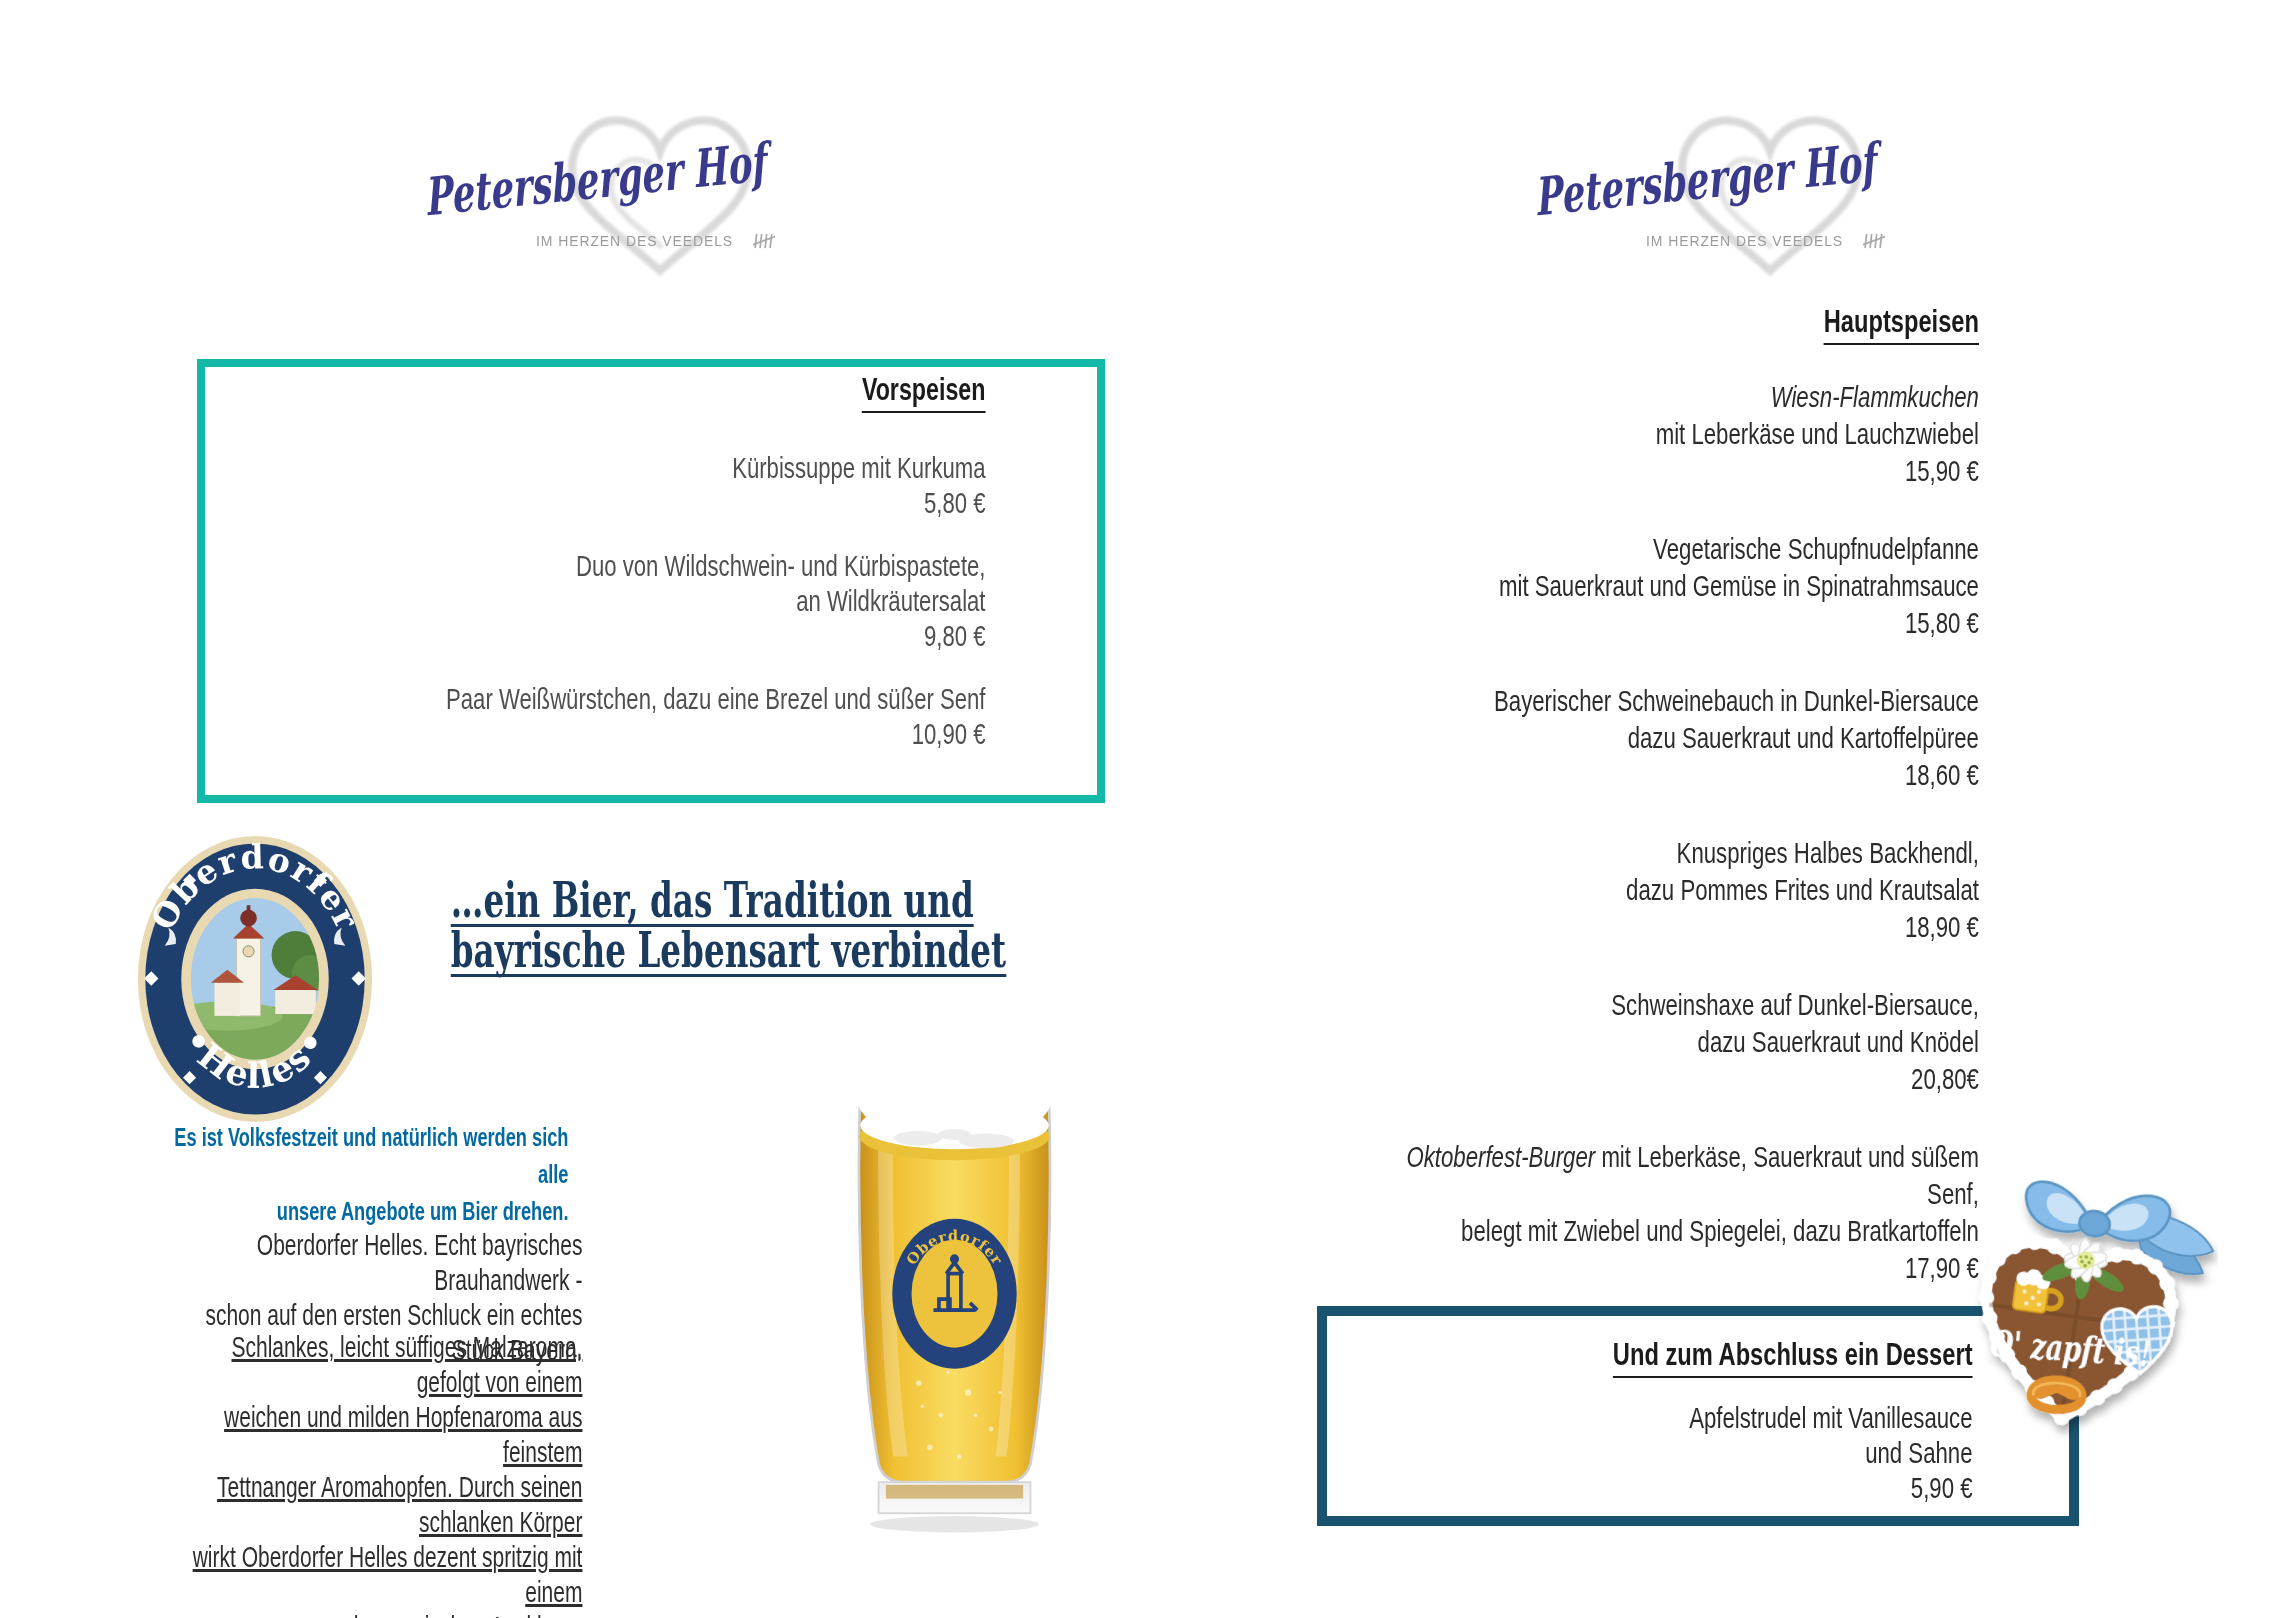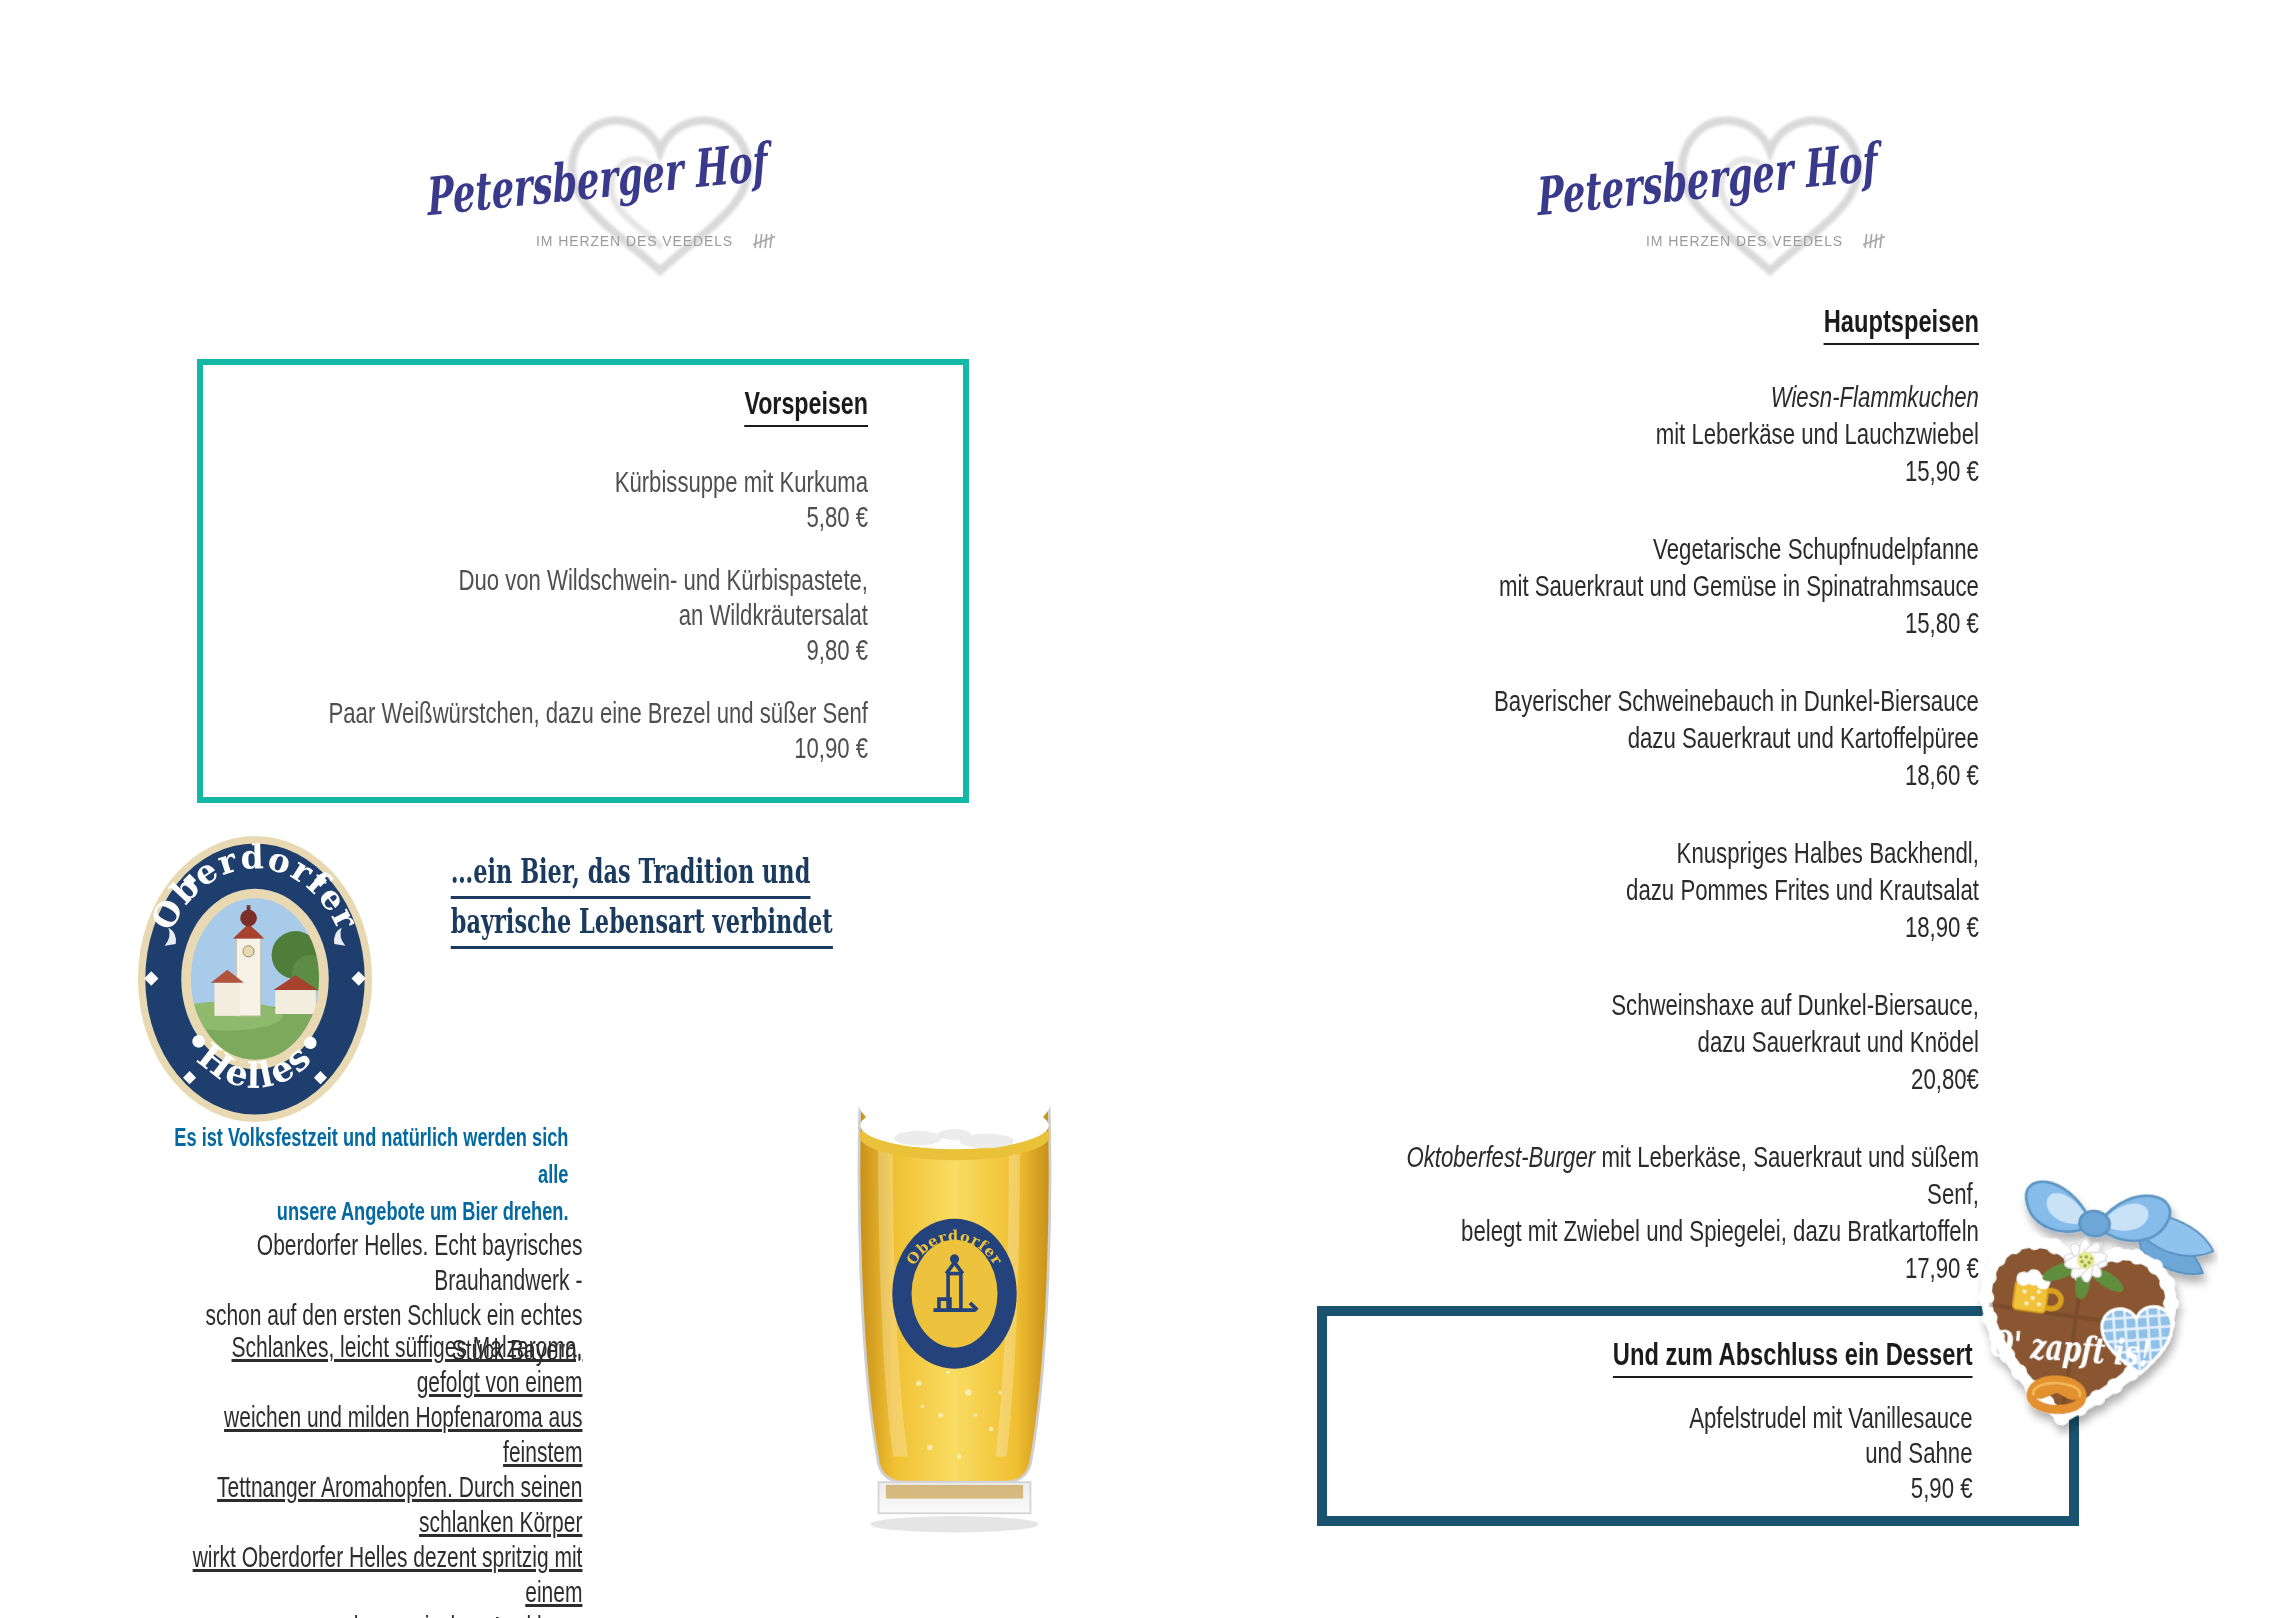--- a/index.html
+++ b/index.html
@@ -14,31 +14,31 @@
   .sqH{transform:scaleX(.68);transform-origin:50% 0;}
   
   .logo{width:425px;height:212px;}
   .logo-heart{position:absolute;left:138px;top:16.6px;width:268px;height:189px;}
   .logo-script{position:absolute;left:14px;top:81px;width:314px;text-align:center;
      font-family:"DejaVu Serif",serif;font-style:italic;font-weight:700;font-size:42px;
      color:#3a3a8c;transform:scale(.84,1.25) rotate(-4deg);transform-origin:50% 50%;white-space:nowrap;}
   .logo-tagline{position:absolute;left:148px;top:153px;width:240px;display:flex;justify-content:flex-end;
      align-items:center;gap:20px;font-size:14px;letter-spacing:0.9px;color:#9b9b9b;white-space:nowrap;}
   
-  .box-starters{left:197px;top:359px;width:772px;height:444px;border:6px solid #14b8a6;
-     box-sizing:border-box;padding-top:20px;}
+  .box-starters{left:197px;top:359px;width:908px;height:444px;border:8px solid #14b8a6;
+     box-sizing:border-box;padding-top:4px;}
   .box-dessert{left:1317px;top:1306px;width:762px;height:220px;border:10px solid #1a536f;
      box-sizing:border-box;padding-top:20px;z-index:1;}
   .sec-title{font-weight:700;font-size:31px;color:#1b1b1b;line-height:37px;}
   .tline{display:inline-block;border-bottom:2.8px solid currentColor;padding-bottom:2.8px;}
   .st-items{margin-top:37px;font-size:29.5px;color:#4f4f4f;line-height:35px;}
   .st-item{margin-bottom:28px;}
   
-  .headline{left:377px;top:849px;width:461px;font-family:"DejaVu Serif",serif;font-weight:700;
-     font-size:33px;line-height:46px;color:#1a3a5e;}
+  .headline{left:377px;top:877px;width:461px;font-family:"DejaVu Serif",serif;font-weight:700;
+     font-size:48px;line-height:46px;color:#1a3a5e;}
   .hl-line{display:inline-block;border-bottom:3.7px solid currentColor;padding-bottom:0.9px;white-space:nowrap;}
   .intro{left:78px;top:1119px;width:577px;font-weight:700;font-size:26px;line-height:37px;color:#0369a1;}
   .para{left:92px;width:577px;font-size:30px;line-height:35px;color:#2d2d2d;}
   
   .mains{left:1256px;top:303px;width:831px;}
   .mains .sec-title{font-size:32px;}
   .m-items{margin-top:33px;font-size:30px;color:#2b2b2b;line-height:37px;}
   .m-item{margin-bottom:41px;}
   .it{font-style:italic;}
   .ds-items{margin-top:22px;font-size:30px;color:#2b2b2b;line-height:35px;}

